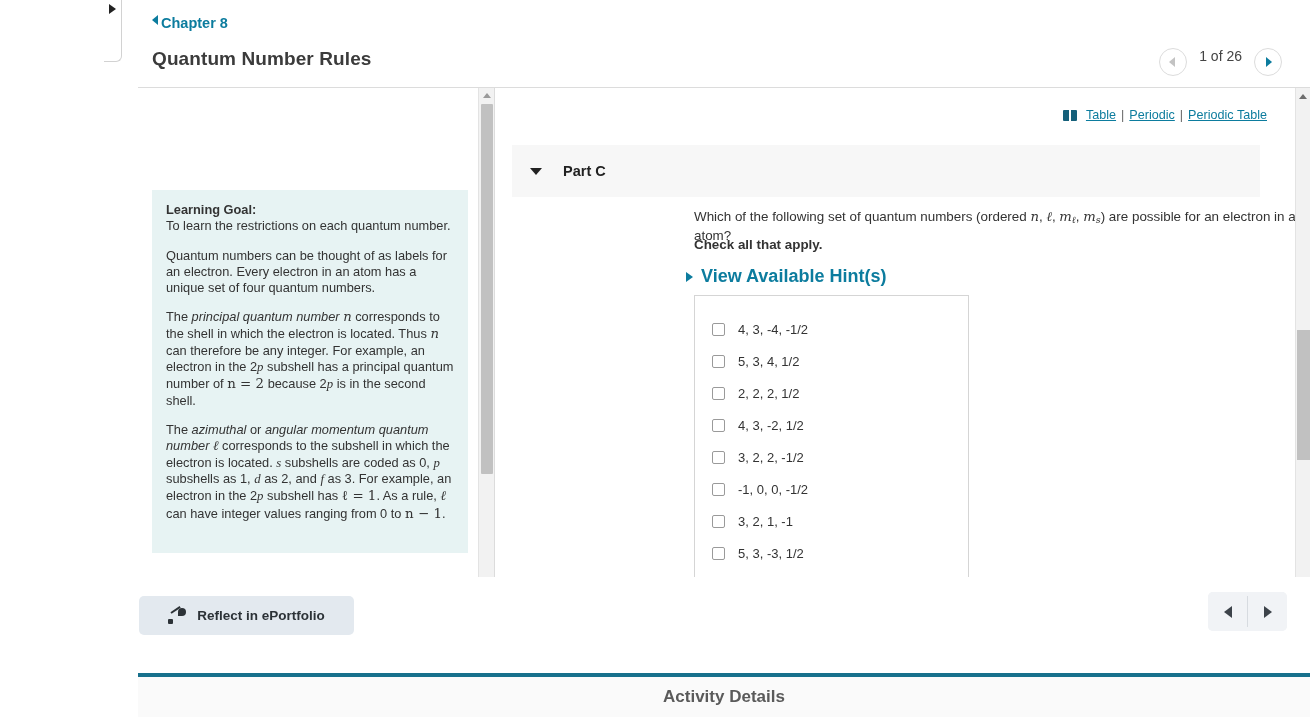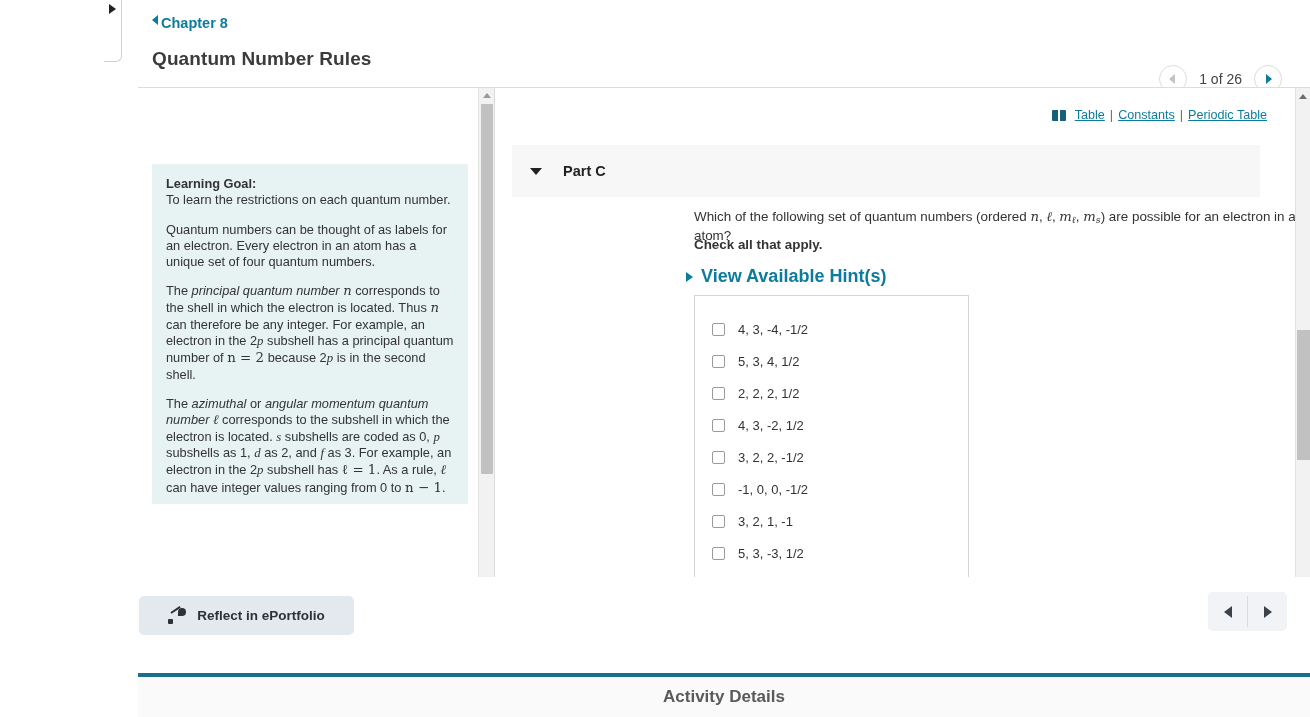--- a/index.html
+++ b/index.html
@@ -42,21 +42,21 @@
   .chev-left-small {
     display:inline-block; width:0;height:0;
     border-right:6px solid #0c7c9e;
     border-top:5px solid transparent;border-bottom:5px solid transparent;
     margin-right:3px;
   }
   .page-title {
     position:absolute; left:14px; top:48px;
     font-size:19px; font-weight:bold; color:#3b3b3b; letter-spacing:.1px;text-align:right;
   }
-  .pager { position:absolute; right:28px; top:48px; display:flex; align-items:center; gap:12px;margin-top:17px; }
+  .pager { position:absolute; right:28px; top:48px; display:flex; gap:12px; }
   .pg-btn {
     width:28px;height:28px;border-radius:50%;
     border:1px solid #dcdcdc;background:#fff;
     display:flex;align-items:center;justify-content:center;cursor:pointer;
   }
   .pg-btn.disabled { cursor:default; }
   .pg-btn .cl {
     width:0;height:0;border-right:6px solid #c3c3c3;
     border-top:5px solid transparent;border-bottom:5px solid transparent;
     margin-right:2px;
@@ -72,23 +72,23 @@
   
   .body-area { position:absolute; left:138px; top:88px; width:1172px; height:505px; background:#fff; }
 
   
   .intro-col {
     position:absolute; left:0; top:0; width:348px; height:505px;
     background:#fff; overflow:hidden;
   }
   .intro-inner { position:absolute; left:0; top:0; width:330px; padding:0 14px; }
   .goal-box {
-    margin-top:76px;
+    margin-top:102px;
     background:#e7f3f3;
-    padding:12px 14px 8px 14px;
+    padding:12px 14px 31px 14px;
     width:316px;
   }
   .goal-box p { margin:0 0 13px 0; font-size:12.8px; line-height:1.27; color:#333; }
   .goal-box p:last-child { margin-bottom:0; }
   .goal-title { font-weight:bold; color:#333; }
   .it { font-style:italic; }
   .mth { font-family:"DejaVu Serif", serif; font-style:italic; font-size:13.2px; }
   .mthb { font-family:"DejaVu Serif", serif; font-size:13.4px; }
   .sub { font-size:9.5px; vertical-align:-0.22em; font-style:italic; }
   .mono-i { font-style:italic; font-family:"Liberation Serif", serif; }
@@ -284,21 +284,21 @@
 
     <div class="q-col">
 
       <div class="util-links">
         <span class="book-icon">
             <i class="l"></i>
             <i class="r"></i>
           </span>
         <a>Table</a>
         <span class="sep">|</span>
-        <a>Constants</a>
+        <a>Periodic</a>
         <span class="sep">|</span>
         <a>Periodic Table</a>
       </div>
 
       <div class="part-header">
         <span class="part-caret"></span>
         <span class="part-label">Part C</span>
       </div>
 
       <div class="q-text">

